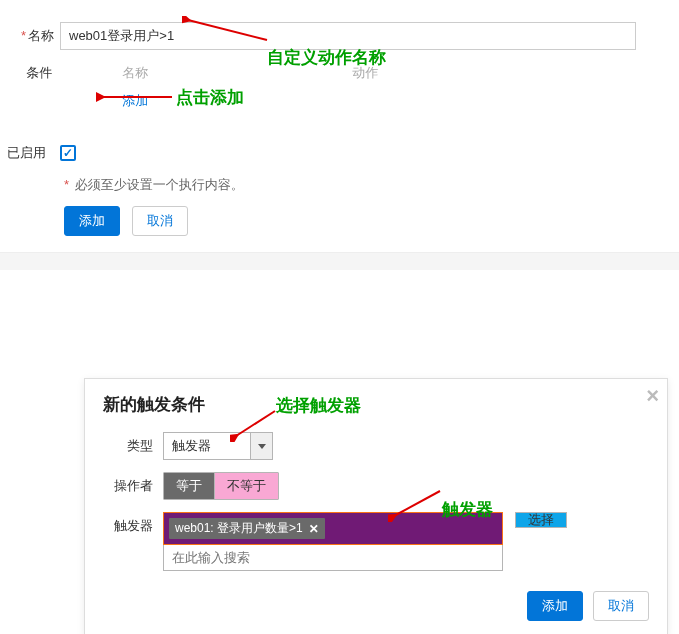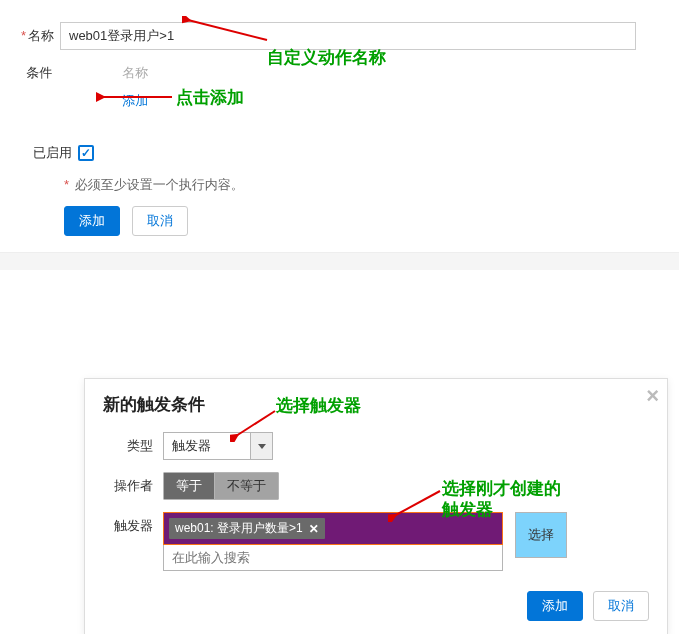--- a/index.html
+++ b/index.html
@@ -10,65 +10,66 @@
   .lbl{width:60px;text-align:right;padding-right:6px;color:#333}
   .req{color:#d9534f;margin-right:2px}
   .name-input{flex:0 0 576px;height:28px;border:1px solid #ccc;padding:0 8px;font-size:13px;color:#333}
   .cond-wrap{margin-left:64px;width:576px}
   .cond-head{display:flex;padding:6px 0;color:#aaa;font-size:13px}
   .cond-head .c1{flex:0 0 230px}
   .cond-head .c2{flex:0 0 230px}
   .cond-head .c3{flex:1}
   .add-link{color:#0275d8;cursor:pointer;padding:4px 0;display:inline-block}
   .enabled-row{display:flex;align-items:center;margin-top:30px}
-  .enabled-lbl{width:78px;text-align:right;padding-right:6px}
+  .enabled-lbl{width:60px;text-align:right;padding-right:14px}
   .chk{width:16px;height:16px;border:2px solid #0275d8;border-radius:2px;display:flex;align-items:center;justify-content:center;color:#0275d8;font-size:12px;font-weight:bold}
   .warn{margin-left:64px;margin-top:14px;color:#666}
   .btns{margin-left:64px;margin-top:12px;display:flex;gap:12px}
   .btn{height:30px;padding:0 14px;border-radius:3px;cursor:pointer;font-size:13px;display:flex;align-items:center;justify-content:center}
   .btn-primary{background:#0275d8;color:#fff;border:1px solid #0275d8}
   .btn-default{background:#fff;color:#0275d8;border:1px solid #ccc}
   .divider{height:18px;background:#f5f5f5;margin-top:16px;border-top:1px solid #eee}
   .spacer{height:100px}
   .modal{position:absolute;left:84px;top:378px;width:584px;background:#fff;border:1px solid #ddd;box-shadow:0 2px 8px rgba(0,0,0,0.08)}
   .modal-close{position:absolute;right:8px;top:4px;color:#bbb;font-size:22px;font-weight:bold;cursor:pointer}
   .modal-title{padding:14px 18px 10px 18px;font-size:17px;font-weight:bold;color:#222}
   .mrow{display:flex;align-items:center;padding:6px 18px}
   .mlbl{width:60px;text-align:right;padding-right:10px;color:#333}
   .select{width:110px;height:28px;border:1px solid #b5b5b5;background:#fff;position:relative;display:flex;align-items:center;padding:0 8px}
   .select-btn{width:22px;height:26px;border-left:1px solid #b5b5b5;background:#efefef;position:absolute;right:0;top:0;display:flex;align-items:center;justify-content:center}
   .chev{width:0;height:0;border-left:4px solid transparent;border-right:4px solid transparent;border-top:5px solid #555}
   .btngrp{display:inline-flex;border:1px solid #b5b5b5;border-radius:1px;overflow:hidden}
   .btngrp .seg{padding:4px 12px;cursor:pointer;font-size:13px}
   .seg-active{background:#6a6a6a;color:#fff}
-  .seg-inactive{background:#a3a3a3;color:#333;border-left:1px solid #b5b5b5}
+  .seg-inactive{background:#f9a8d4;color:#333;border-left:1px solid #b5b5b5}
   .trigger-box{width:340px}
   .tag-box{border:1px solid #f97316;padding:5px;background:#701a75}
   .tag{display:inline-flex;align-items:center;background:#6a6a6a;color:#fff;padding:2px 6px;font-size:12px;border-radius:1px}
   .tag-x{margin-left:6px;color:#fff;font-weight:bold;cursor:pointer}
   .search-in{width:100%;height:26px;border:1px solid #b5b5b5;border-top:none;padding:0 8px;font-size:13px;color:#999}
-  .choose{margin-left:12px;height:46px;padding:0 12px;border:1px solid #b5b5b5;background:#7dd3fc;cursor:pointer;display:flex;align-items:center}
+  .choose{margin-left:12px;height:16px;padding:0 12px;border:1px solid #b5b5b5;background:#0ea5e9;cursor:pointer;display:flex;align-items:center}
   .modal-foot{display:flex;justify-content:flex-end;gap:10px;padding:14px 18px}
   .anno{position:absolute;color:#00a000;font-size:17px;font-weight:bold;pointer-events:none}
   .arrow{position:absolute;pointer-events:none}
 </style>
 </head>
 <body>
 
 <div class="page">
   <div class="top">
     <div class="row" style="margin-top:14px">
       <div class="lbl"><span class="req">*</span><span>名称</span></div>
       <input class="name-input" value="web01登录用户&gt;1" style="">
     </div>
     <div class="row" style="align-items:flex-start">
       <div class="lbl" style="padding-top:6px">条件</div>
       <div class="cond-wrap">
         <div class="cond-head">
           <div class="c2">名称</div>
+          <div class="c3">动作</div>
         </div>
         <span class="add-link">添加</span>
       </div>
     </div>
     <div class="enabled-row">
       <div class="enabled-lbl">已启用</div>
       <div class="chk">✓</div>
     </div>
     <div class="warn"><span class="req">*</span> <span>必须至少设置一个执行内容。</span></div>
     <div class="btns">
@@ -113,21 +114,20 @@
     </div>
     <div class="modal-foot">
       <div class="btn btn-primary">添加</div>
       <div class="btn btn-default">取消</div>
     </div>
   </div>
 
   <div class="anno" style="left:267px;top:46px">自定义动作名称</div>
   <div class="anno" style="left:176px;top:86px">点击添加</div>
   <div class="anno" style="left:276px;top:394px">选择触发器</div>
-  <div class="anno" style="left:442px;top:477px">选择刚才创建的</div>
   <div class="anno" style="left:442px;top:498px">触发器</div>
 
   <svg class="arrow" style="left:182px;top:16px" width="90" height="28">
     <defs>
         <marker id="ah1" markerWidth="8" markerHeight="8" refX="2" refY="3" orient="auto">
           <path d="M6,0 L0,3 L6,6 Z" fill="#d00"></path>
         </marker>
       </defs>
     <line x1="85" y1="24" x2="6" y2="4" stroke="#d00" stroke-width="2" marker-end="url(#ah1)"></line>
   </svg>

